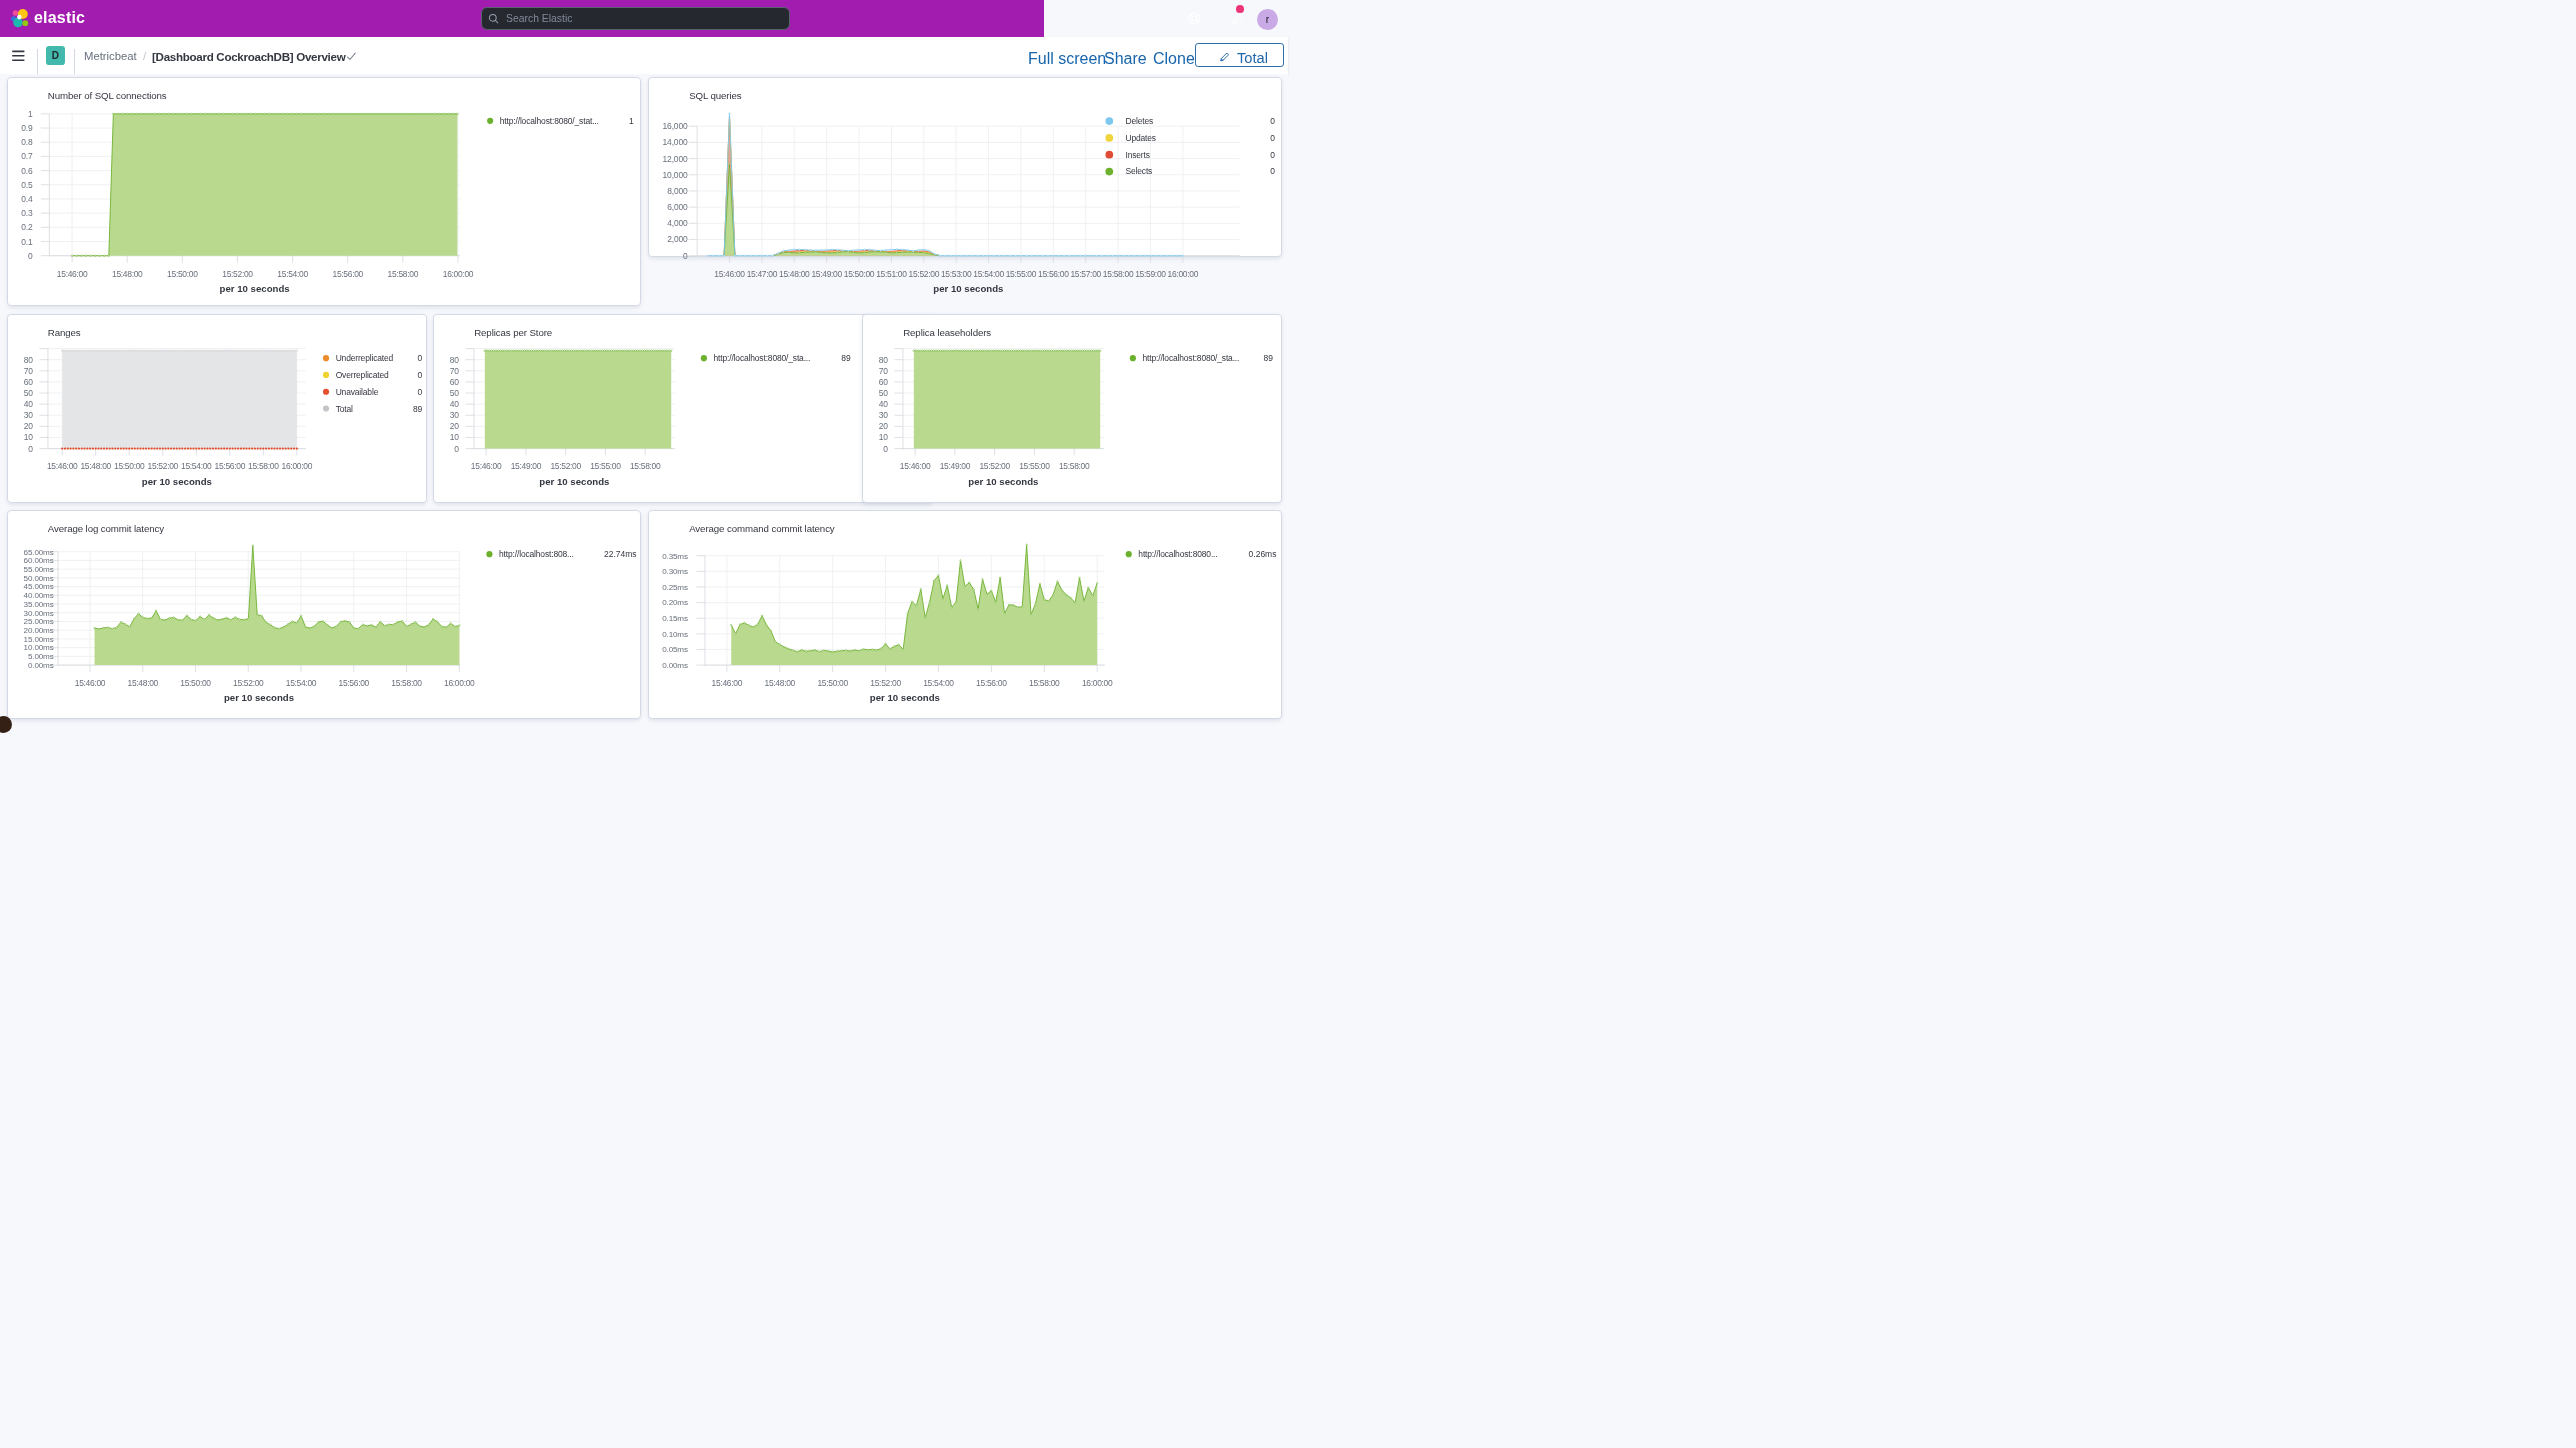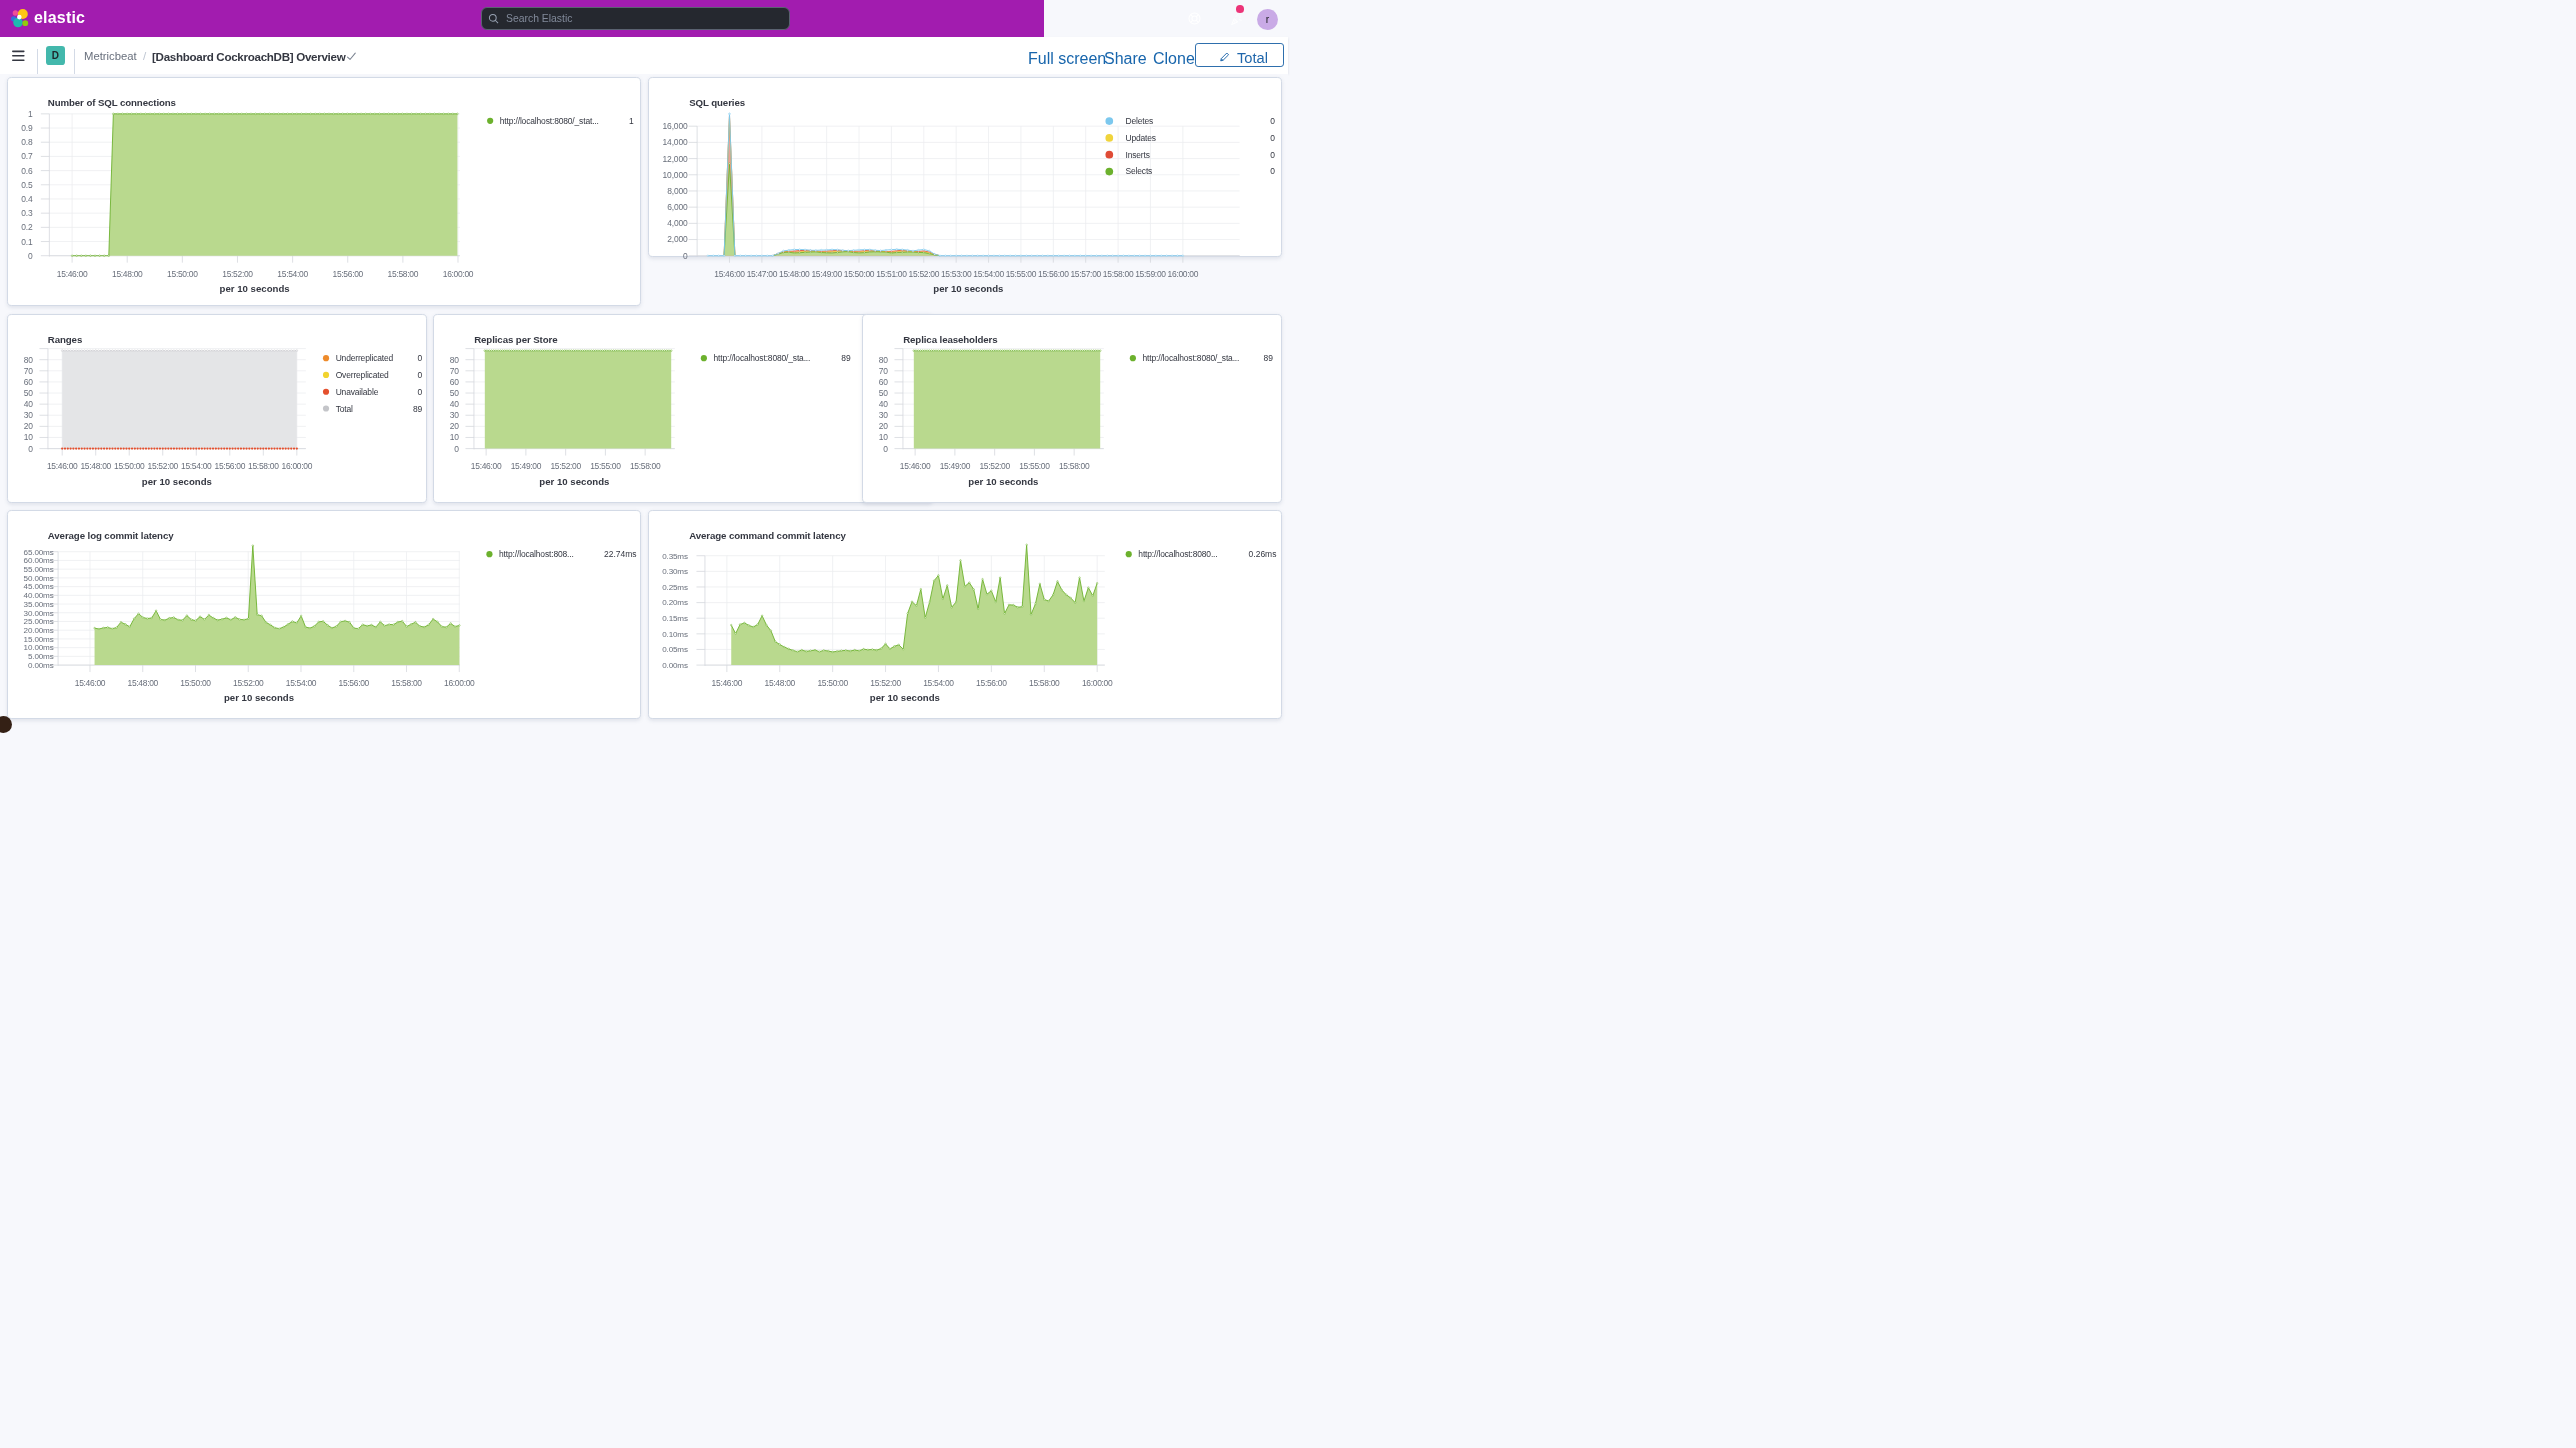--- a/index.html
+++ b/index.html
@@ -1,19 +1,19 @@
 <!DOCTYPE html>
 <html style="font-size:12.3px"><head><meta charset="utf-8"><style>
 * { margin:0; padding:0; box-sizing:border-box; }
 html,body { width:1288px; height:724px; overflow:hidden; font-family:"Liberation Sans", sans-serif; background:#F7F8FC; }
 .header { position:absolute; left:0; top:0; width:1044px; height:37px; background:#a21caf; }
 .toolbar { position:absolute; left:0; top:37px; width:1288px; height:37px; background:#fff; box-shadow:0 0.8px 2.3px rgba(100,110,135,.22); }
 .content { position:absolute; left:0; top:74px; width:1288px; height:650px; background:#F7F8FC; }
 .panel { position:absolute; background:#fff; border:0.8px solid #D3DAE6; border-radius:4.6px; box-shadow:0 1.5px 3.9px rgba(110,125,150,.16); }
-.ptitle { position:absolute; left:6.2px; top:19px; font-size:9.7px; font-weight:bold; color:#343741; letter-spacing:-0.1px;padding-left:34px; }
+.ptitle { position:absolute; left:6.2px; top:12px; font-size:9.7px; font-weight:normal; color:#343741; letter-spacing:-0.1px;padding-left:34px; }
 .logo { position:absolute; left:10px; top:8px; }
 .brand { position:absolute; left:34px; top:8.5px; color:#fff; font-size:16px; font-weight:600; letter-spacing:0.2px; }
 .search { position:absolute; left:481px; top:7px; width:309px; height:23px; border:0.8px solid #5A6270; border-radius:6px; background:#25282F; }
 .search .mag { position:absolute; left:6.2px; top:5.4px; }
 .search .ph { position:absolute; left:24px; top:5.4px; font-size:10.4px; color:#828A9A; }
 .hicon { position:absolute; top:12.3px; }
 .avatar { position:absolute; left:1257px; top:8.5px; width:21px; height:21px; border-radius:50%; background:#C9AAE6; color:#1D1E24; font-size:10.4px; text-align:center; line-height:21px; }
 .pinkdot { position:absolute; left:1236px; top:5.4px; width:7.7px; height:7.7px; border-radius:50%; background:#EC3478; }
 .burger { position:absolute; left:12.3px; top:13px; }
 .vdiv { position:absolute; top:12.3px; width:0.8px; height:25px; background:#D3DAE6; }

